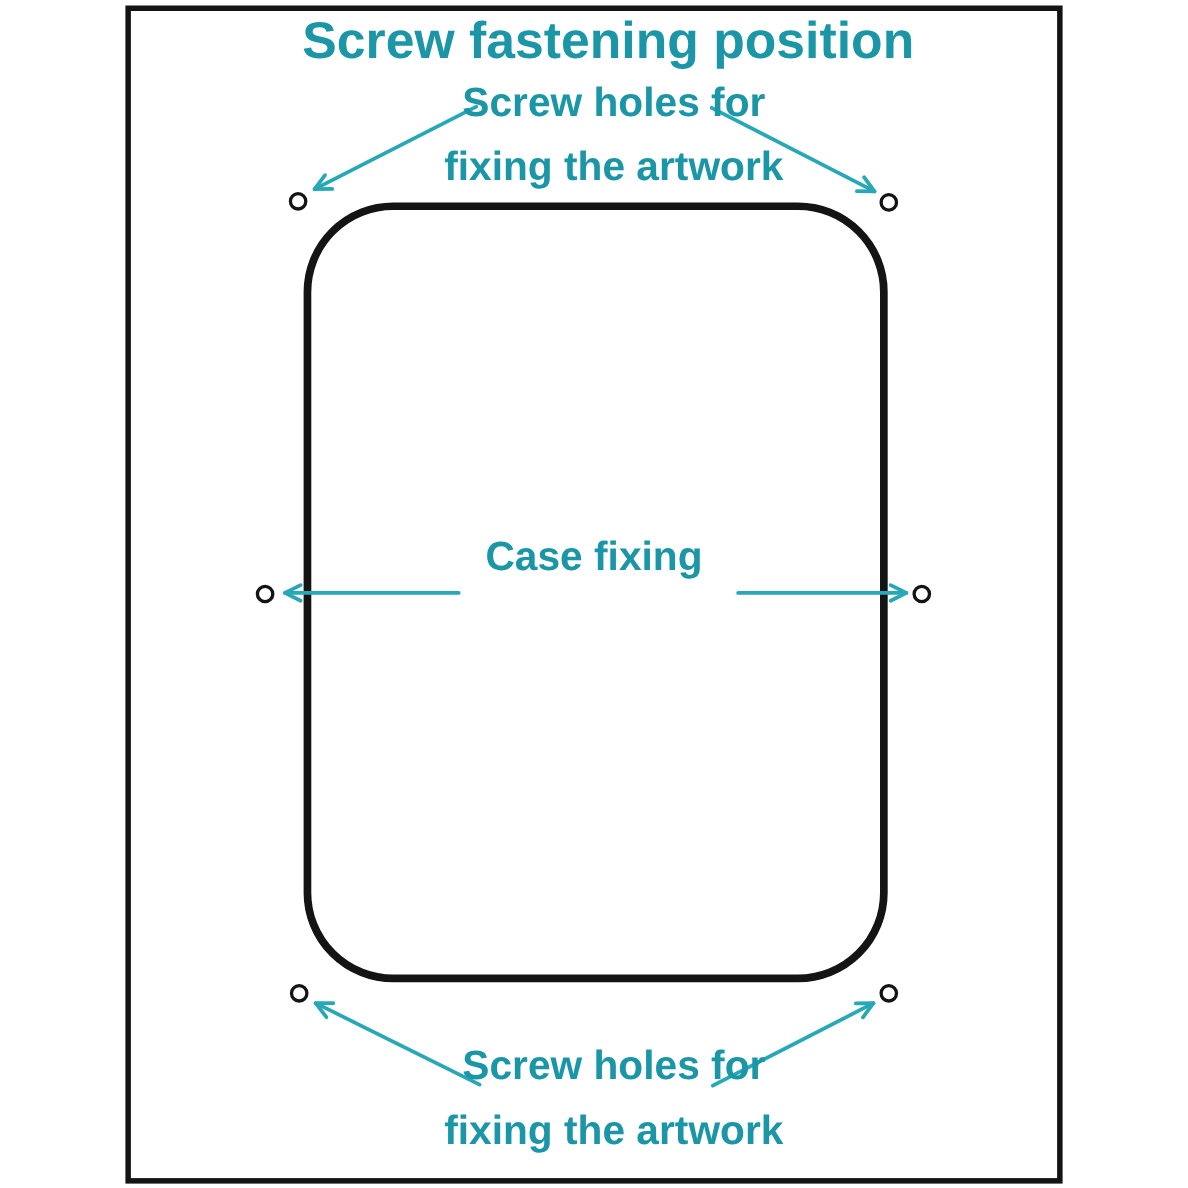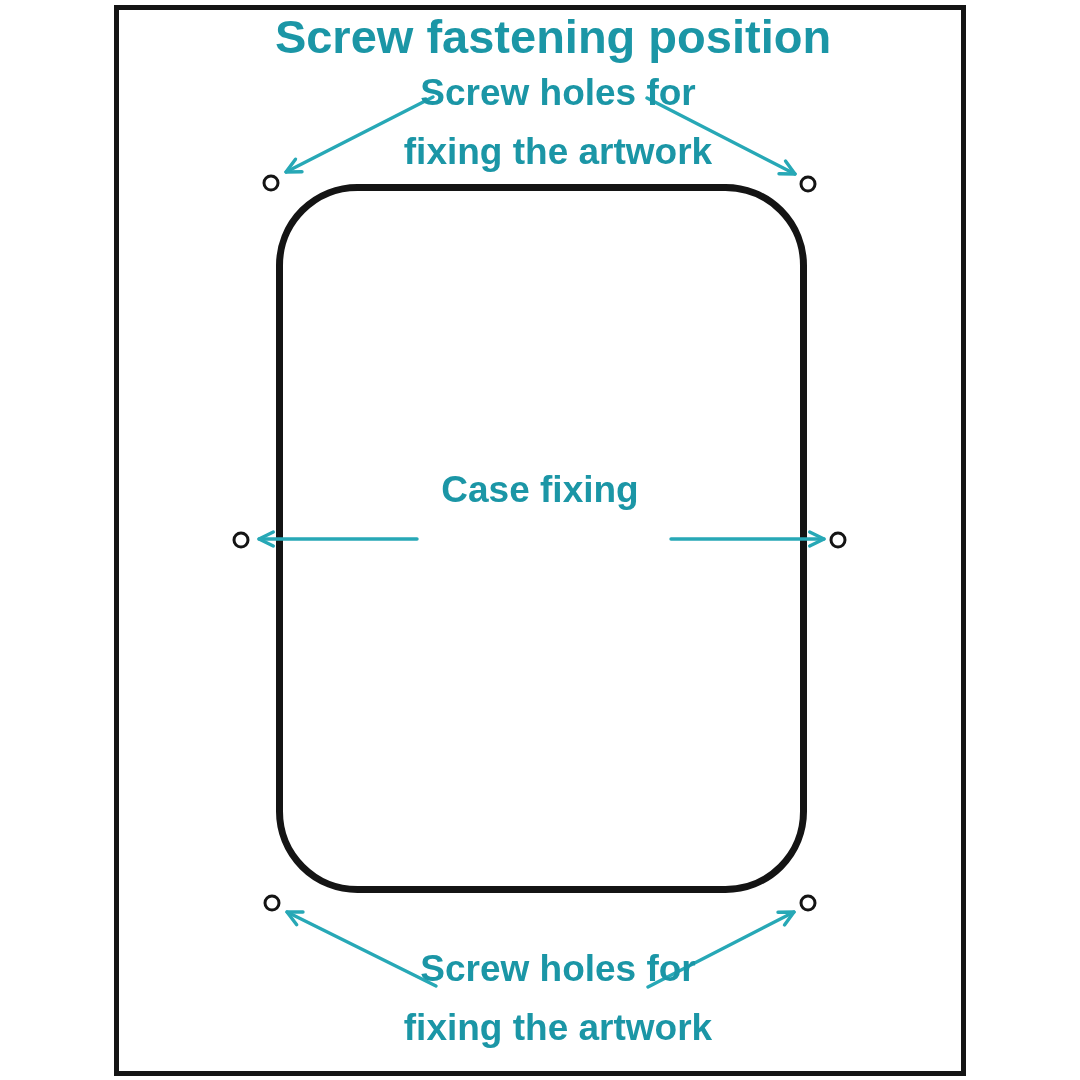--- a/index.html
+++ b/index.html
@@ -26,21 +26,21 @@
     stroke-linecap:round;stroke-linejoin:round;
   }
   .accent{color:var(--accent);}
   .title{
     position:absolute;top:9px;left:13px;width:1080px;
     text-align:center;font-size:47px;letter-spacing:0px;
   }
   .label{position:absolute;width:1080px;text-align:center;font-size:37px;}
   .label div{height:59px;line-height:59px;}
   .label-top{top:63px;left:18px;}
-  .label-center{top:458px;left:0;}
+  .label-center{top:474px;left:0;}
   .label-center div{height:63px;line-height:63px;}
   .label-bottom{top:939px;left:18px;}
 </style>
 </head>
 <body>
 
 <div class="canvas">
 
   <svg id="diagram-svg" class="layer-svg" viewBox="0 0 1080 1080">
     <rect id="outer-frame" class="frame" x="116.5" y="7.5" width="847" height="1066" stroke-width="5"></rect>

